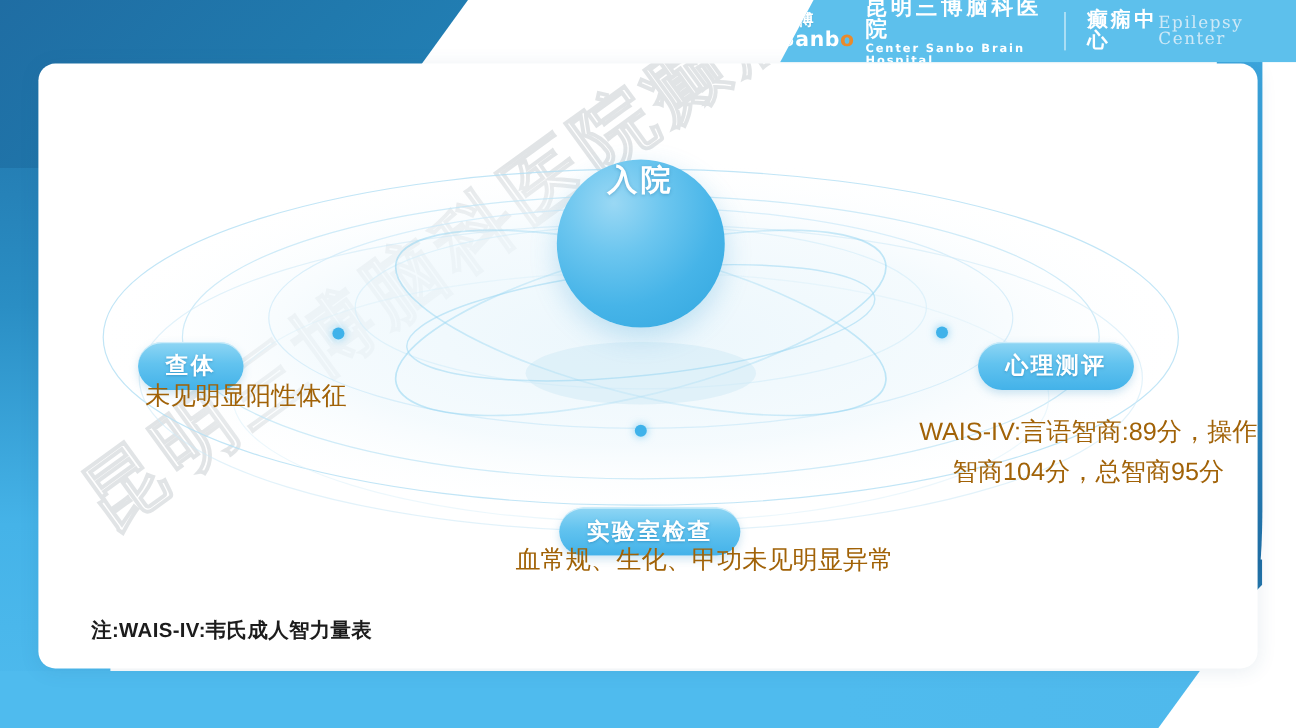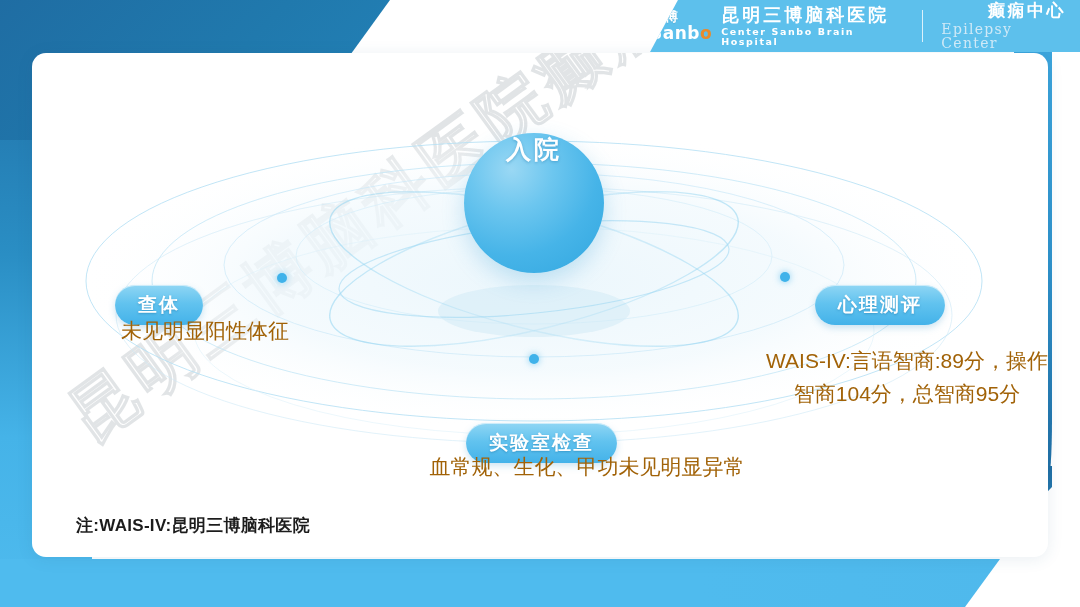--- a/index.html
+++ b/index.html
@@ -72,21 +72,21 @@
   .hosp-cn{
     color:#ffffff; font-size:18px; font-weight:bold; letter-spacing:3px; margin-bottom:3px;
   }
   .hosp-en{
     color:#ffffff; font-size:9.5px; font-weight:bold; letter-spacing:1.6px;
     font-family:"DejaVu Sans",sans-serif;
   }
   .divider-v{
     width:1.5px; height:32px; background:rgba(255,255,255,.78); margin:0 9px;
   }
-  .center-block{ display:flex; flex-direction:column; align-items:flex-end; line-height:1; }
+  .center-block{ display:flex; align-items:center; line-height:1; }
   .center-cn{
     color:#ffffff; font-size:17px; font-weight:bold; letter-spacing:2.5px; margin-bottom:3px;
   }
   .center-en{
     color:#cfe9f7; font-size:14px; letter-spacing:1.3px;
     font-family:"DejaVu Serif",serif;
   }
 
   
   .card{
@@ -247,16 +247,16 @@
     <div class="badge badge-psych">
       <span>心理测评</span>
     </div>
     <div class="desc desc-psych">WAIS-IV:言语智商:89分，操作智商104分，总智商95分</div>
 
     <div class="badge badge-lab">
       <span>实验室检查</span>
     </div>
     <div class="desc desc-lab">血常规、生化、甲功未见明显异常</div>
 
-    <div class="note">注:WAIS-IV:昆明三博脑科医院</div>
+    <div class="note">注:WAIS-IV:韦氏成人智力量表</div>
 
   </div>
 </div>
 
 </body></html>

